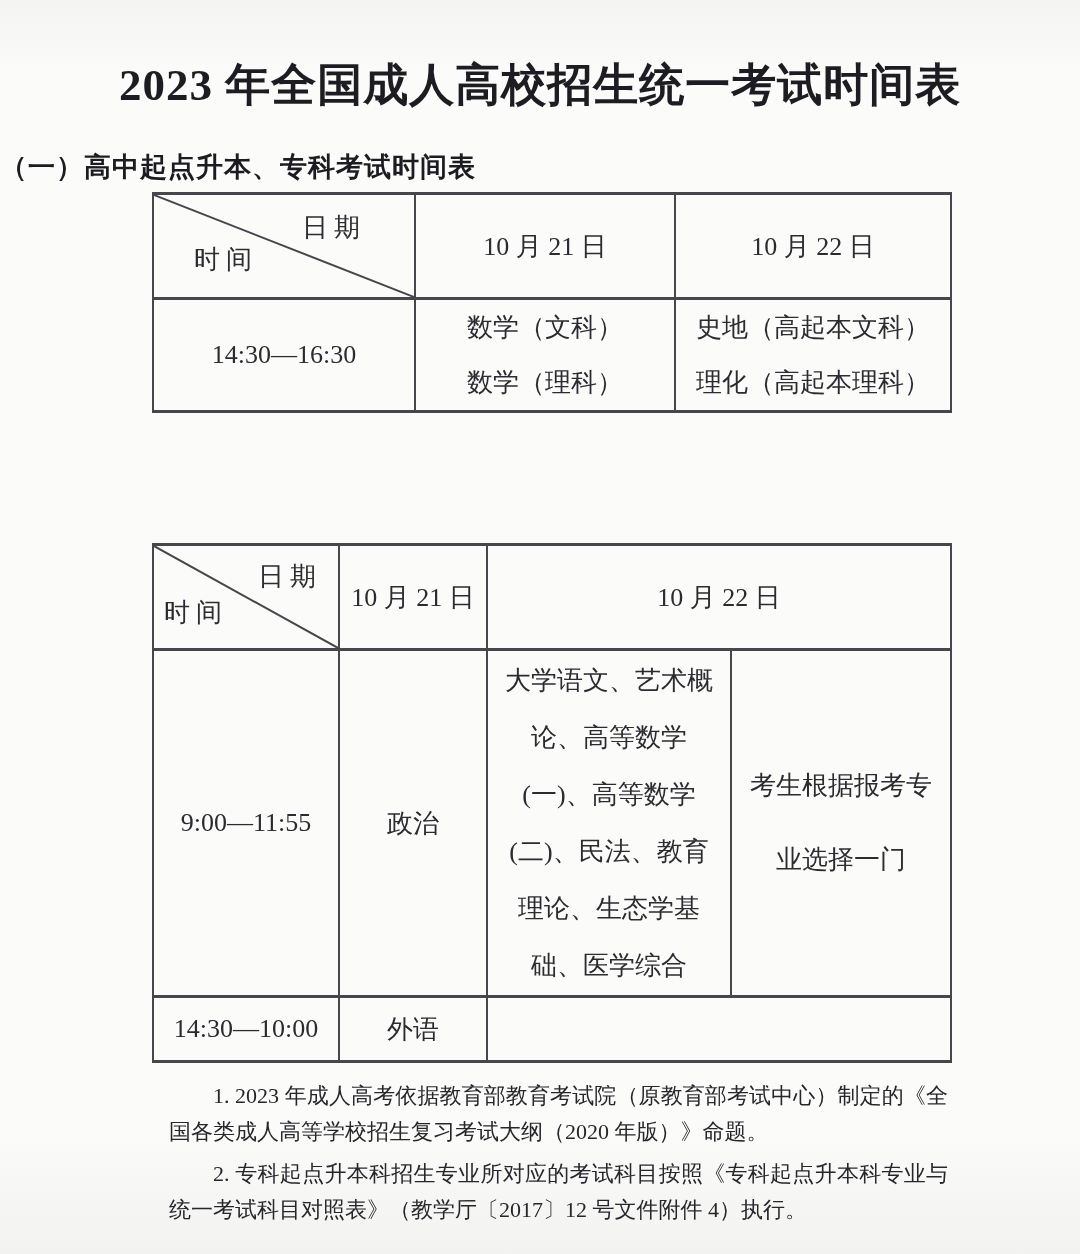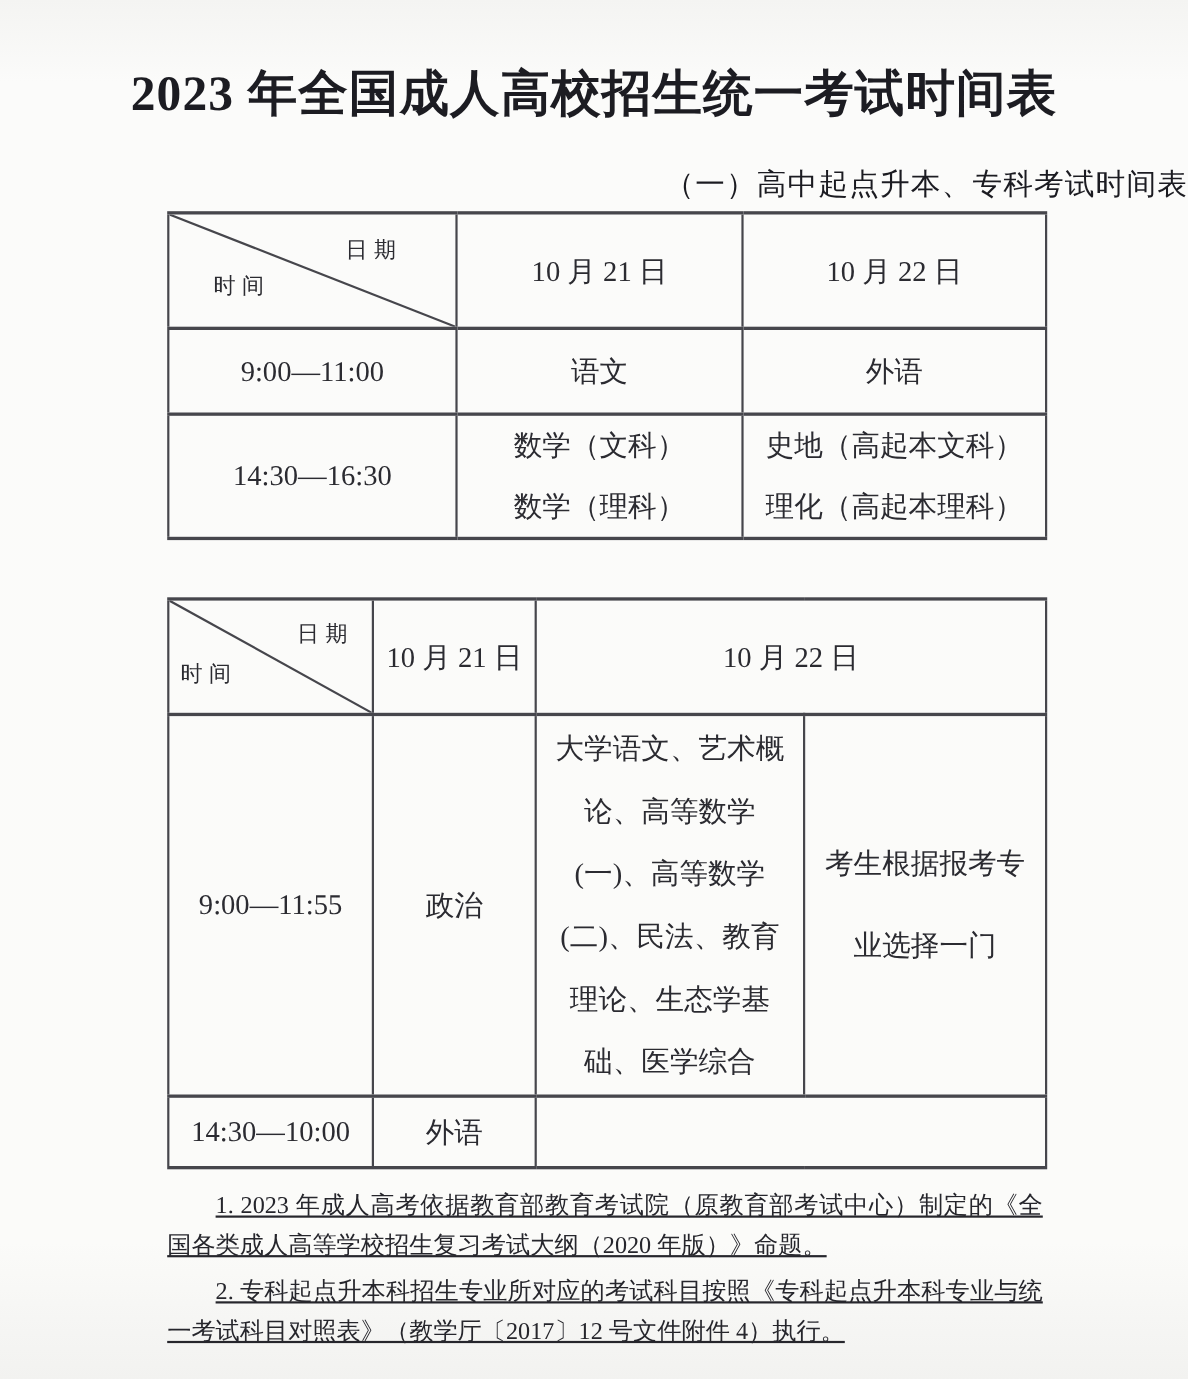--- a/index.html
+++ b/index.html
@@ -31,25 +31,25 @@
     line-height: 66px;
     font-weight: 700;
     letter-spacing: 1px;
     color: #1c1c22;
   }
   .sec-heading {
     position: absolute;
     left: 0;
     width: 100%;
     margin: 0;
-    text-align: right;
+    text-align: left;
     font-family: "Liberation Sans", "DejaVu Sans", sans-serif;
     font-size: 27px;
     line-height: 36px;
-    font-weight: 400;
+    font-weight: 700;
     letter-spacing: 1px;
     color: #1b1b21;
   }
   .s1 { top: 149px; }
   .s2 { top: 501px; }
 
   table.timetable {
     position: absolute;
     left: 152px;
     border-collapse: collapse;
@@ -76,21 +76,21 @@
 
   td.corner { position: relative; }
   td.corner svg {
     position: absolute;
     top: 0; left: 0;
     width: 100%; height: 100%;
     display: block;
   }
   td.corner .corner-lbl {
     position: absolute;
-    font-size: 20px;
+    font-size: 26px;
     line-height: 30px;
     letter-spacing: 6px;
     white-space: nowrap;
   }
   .t1 .lbl-date { top: 18px;  right: 48px; }
   .t1 .lbl-time { top: 50px;  left: 40px; }
   .t2 .lbl-date { top: 16px;  right: 16px; }
   .t2 .lbl-time { top: 52px;  left: 10px; letter-spacing: 2px; }
 
   .stack span {
@@ -110,24 +110,23 @@
     position: absolute;
     left: 152px;
     top: 1072px;
     width: 796px;
     font-size: 22px;
     line-height: 36px;
     color: #26262c;
   }
   .notes-heading { margin: 0; }
   .note {
-    margin: 6px 0 0 0;
+    margin: 6px 0 0 17px;
     text-indent: 44px;
     text-align: justify;
-    text-decoration: underline;
   }
 </style>
 </head>
 <body>
 
 <div class="page">
 
   <h1 class="doc-title">2023 年全国成人高校招生统一考试时间表</h1>
 
   <h2 class="sec-heading s1">（一）高中起点升本、专科考试时间表</h2>
@@ -142,25 +141,20 @@
         <tr class="hdr">
       <td class="corner">
         <svg viewBox="0 0 100 100" preserveAspectRatio="none">
           <line x1="0" y1="0" x2="100" y2="100" stroke="#46464c" stroke-width="2" vector-effect="non-scaling-stroke"></line>
         </svg>
         <span class="corner-lbl lbl-date">日期</span>
         <span class="corner-lbl lbl-time">时间</span>
       </td>
       <td>10 月 21 日</td>
       <td>10 月 22 日</td>
-    </tr>
-    <tr class="r1">
-      <td>9:00—11:00</td>
-      <td>语文</td>
-      <td>外语</td>
     </tr>
     <tr class="r2">
       <td>14:30—16:30</td>
       <td>
         <div class="stack">
           <span>数学（文科）</span>
           <span>数学（理科）</span>
         </div>
       </td>
       <td>

